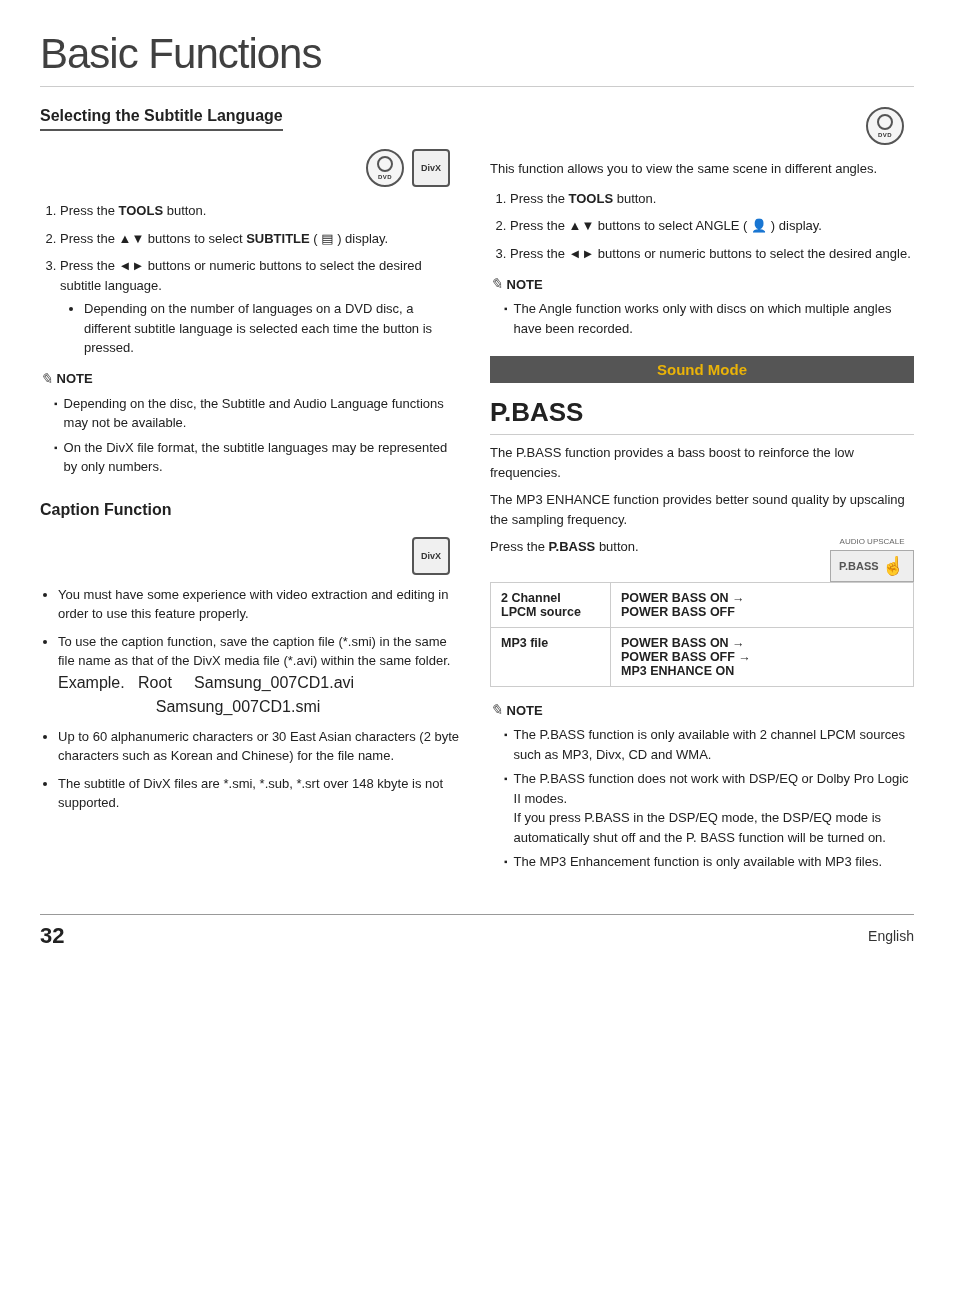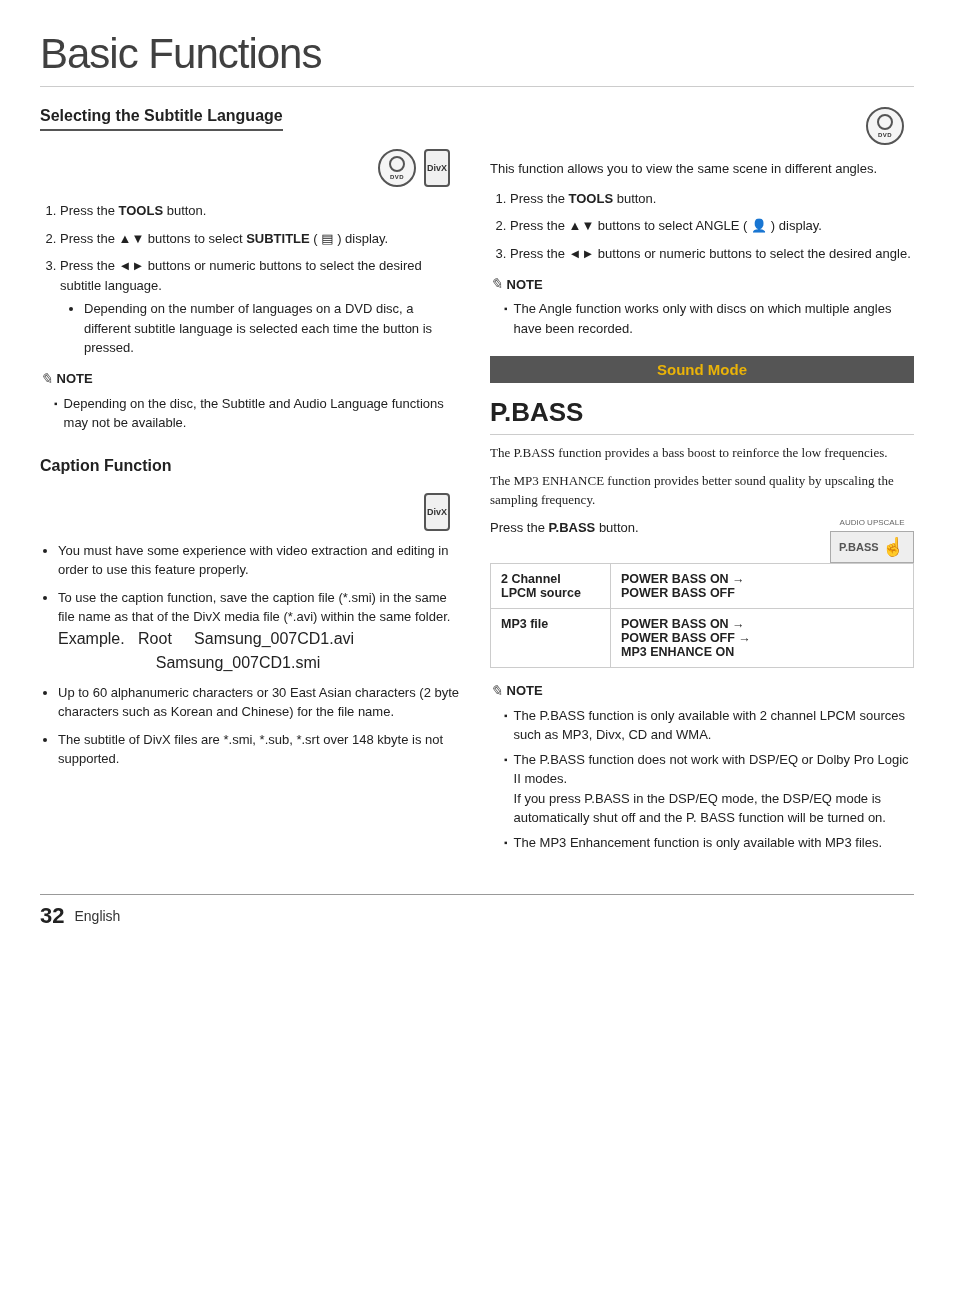--- a/index.html
+++ b/index.html
@@ -192,21 +192,20 @@
       font-weight: bold;
       color: #222;
       margin-bottom: 8px;
       border-bottom: 1px solid #ccc;
       padding-bottom: 6px;
     }
 
     .pbass-desc {
       margin-bottom: 8px;
       line-height: 1.5;
-      font-family: Liberation Serif, serif;
     }
 
     .press-row {
       display: flex;
       align-items: flex-start;
       justify-content: space-between;
     }
 
     .press-text {
       line-height: 1.5;
@@ -254,39 +253,40 @@
       font-weight: bold;
     }
 
     .page-footer {
       margin-top: 30px;
       border-top: 1px solid #999;
       padding-top: 8px;
       display: flex;
       align-items: center;
       gap: 10px;
+      justify-content: space-between;
     }
 
     .page-number {
       font-size: 22px;
       font-weight: bold;
       color: #222;
     }
 
     .page-lang {
       font-size: 14px;
       color: #333;
     }
 
     b, strong {
       font-weight: bold;
     }
 
     .divx-icon {
-      width: 26px;
+      width: 38px;
       height: 38px;
       border: 2px solid #555;
       border-radius: 4px;
       display: flex;
       align-items: center;
       justify-content: center;
       flex-direction: column;
       font-size: 7px;
       font-weight: bold;
       color: #333;
@@ -346,20 +346,21 @@
         </li>
       </ol>
 
       <div class="note-block">
         <div class="note-title">
           <span class="note-icon">✎</span>
           <strong>NOTE</strong>
         </div>
         <div class="note-items">
           <div class="note-item">Depending on the disc, the Subtitle and Audio Language functions may not be available.</div>
+          <div class="note-item">On the DivX file format, the subtitle languages may be represented by only numbers.</div>
         </div>
       </div>
     </div>
 
     <div class="caption-section">
       <div class="section-title">
         <span>Caption Function</span>
       </div>
 
       <div class="caption-icon-row">

